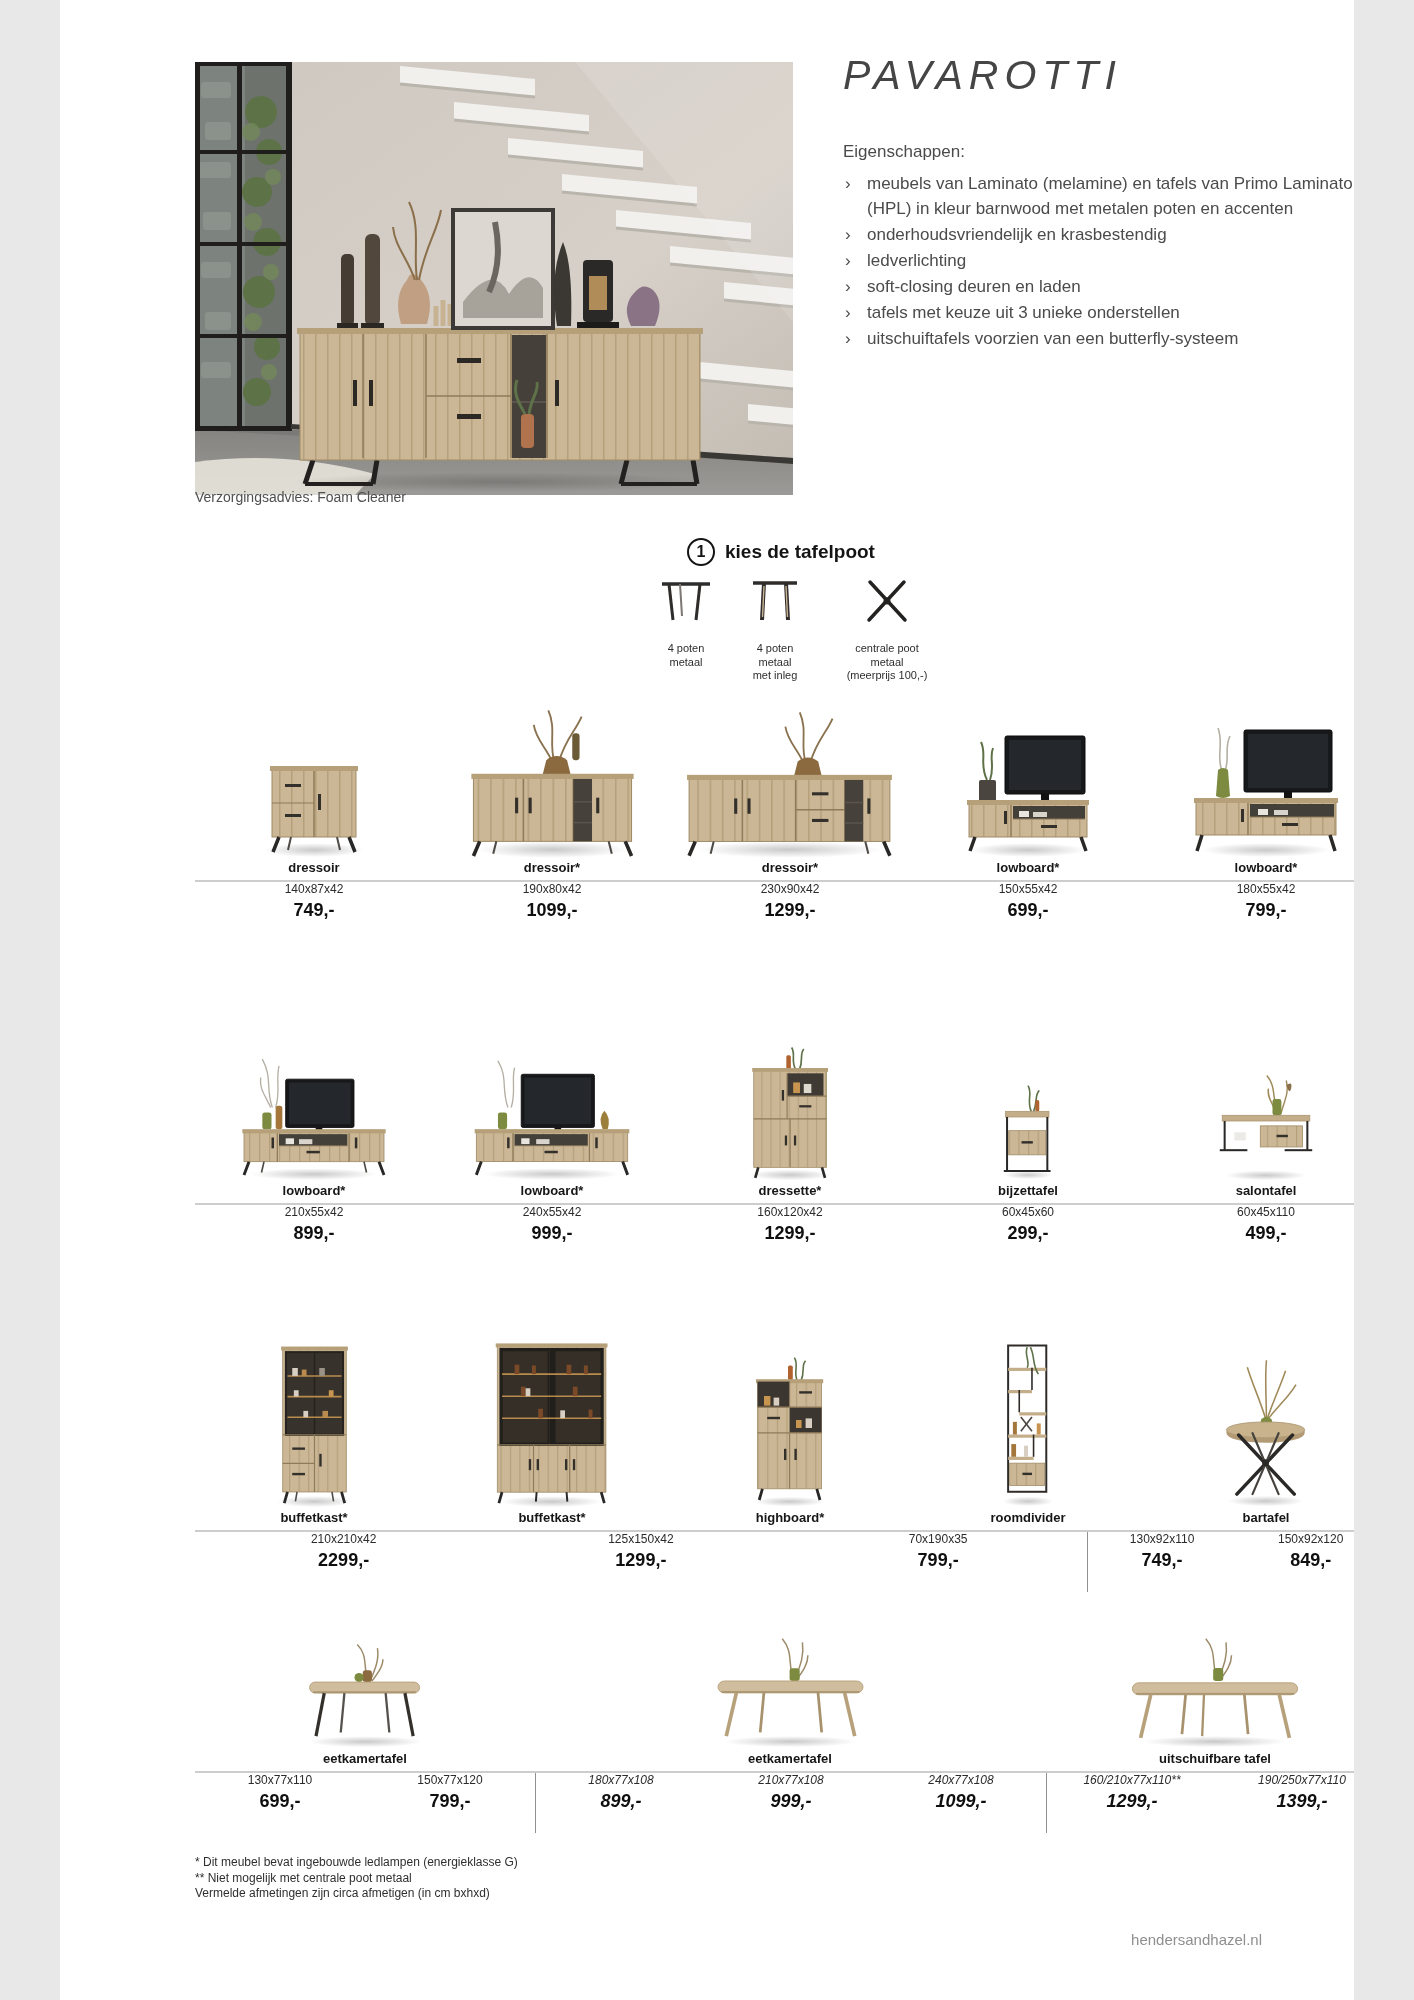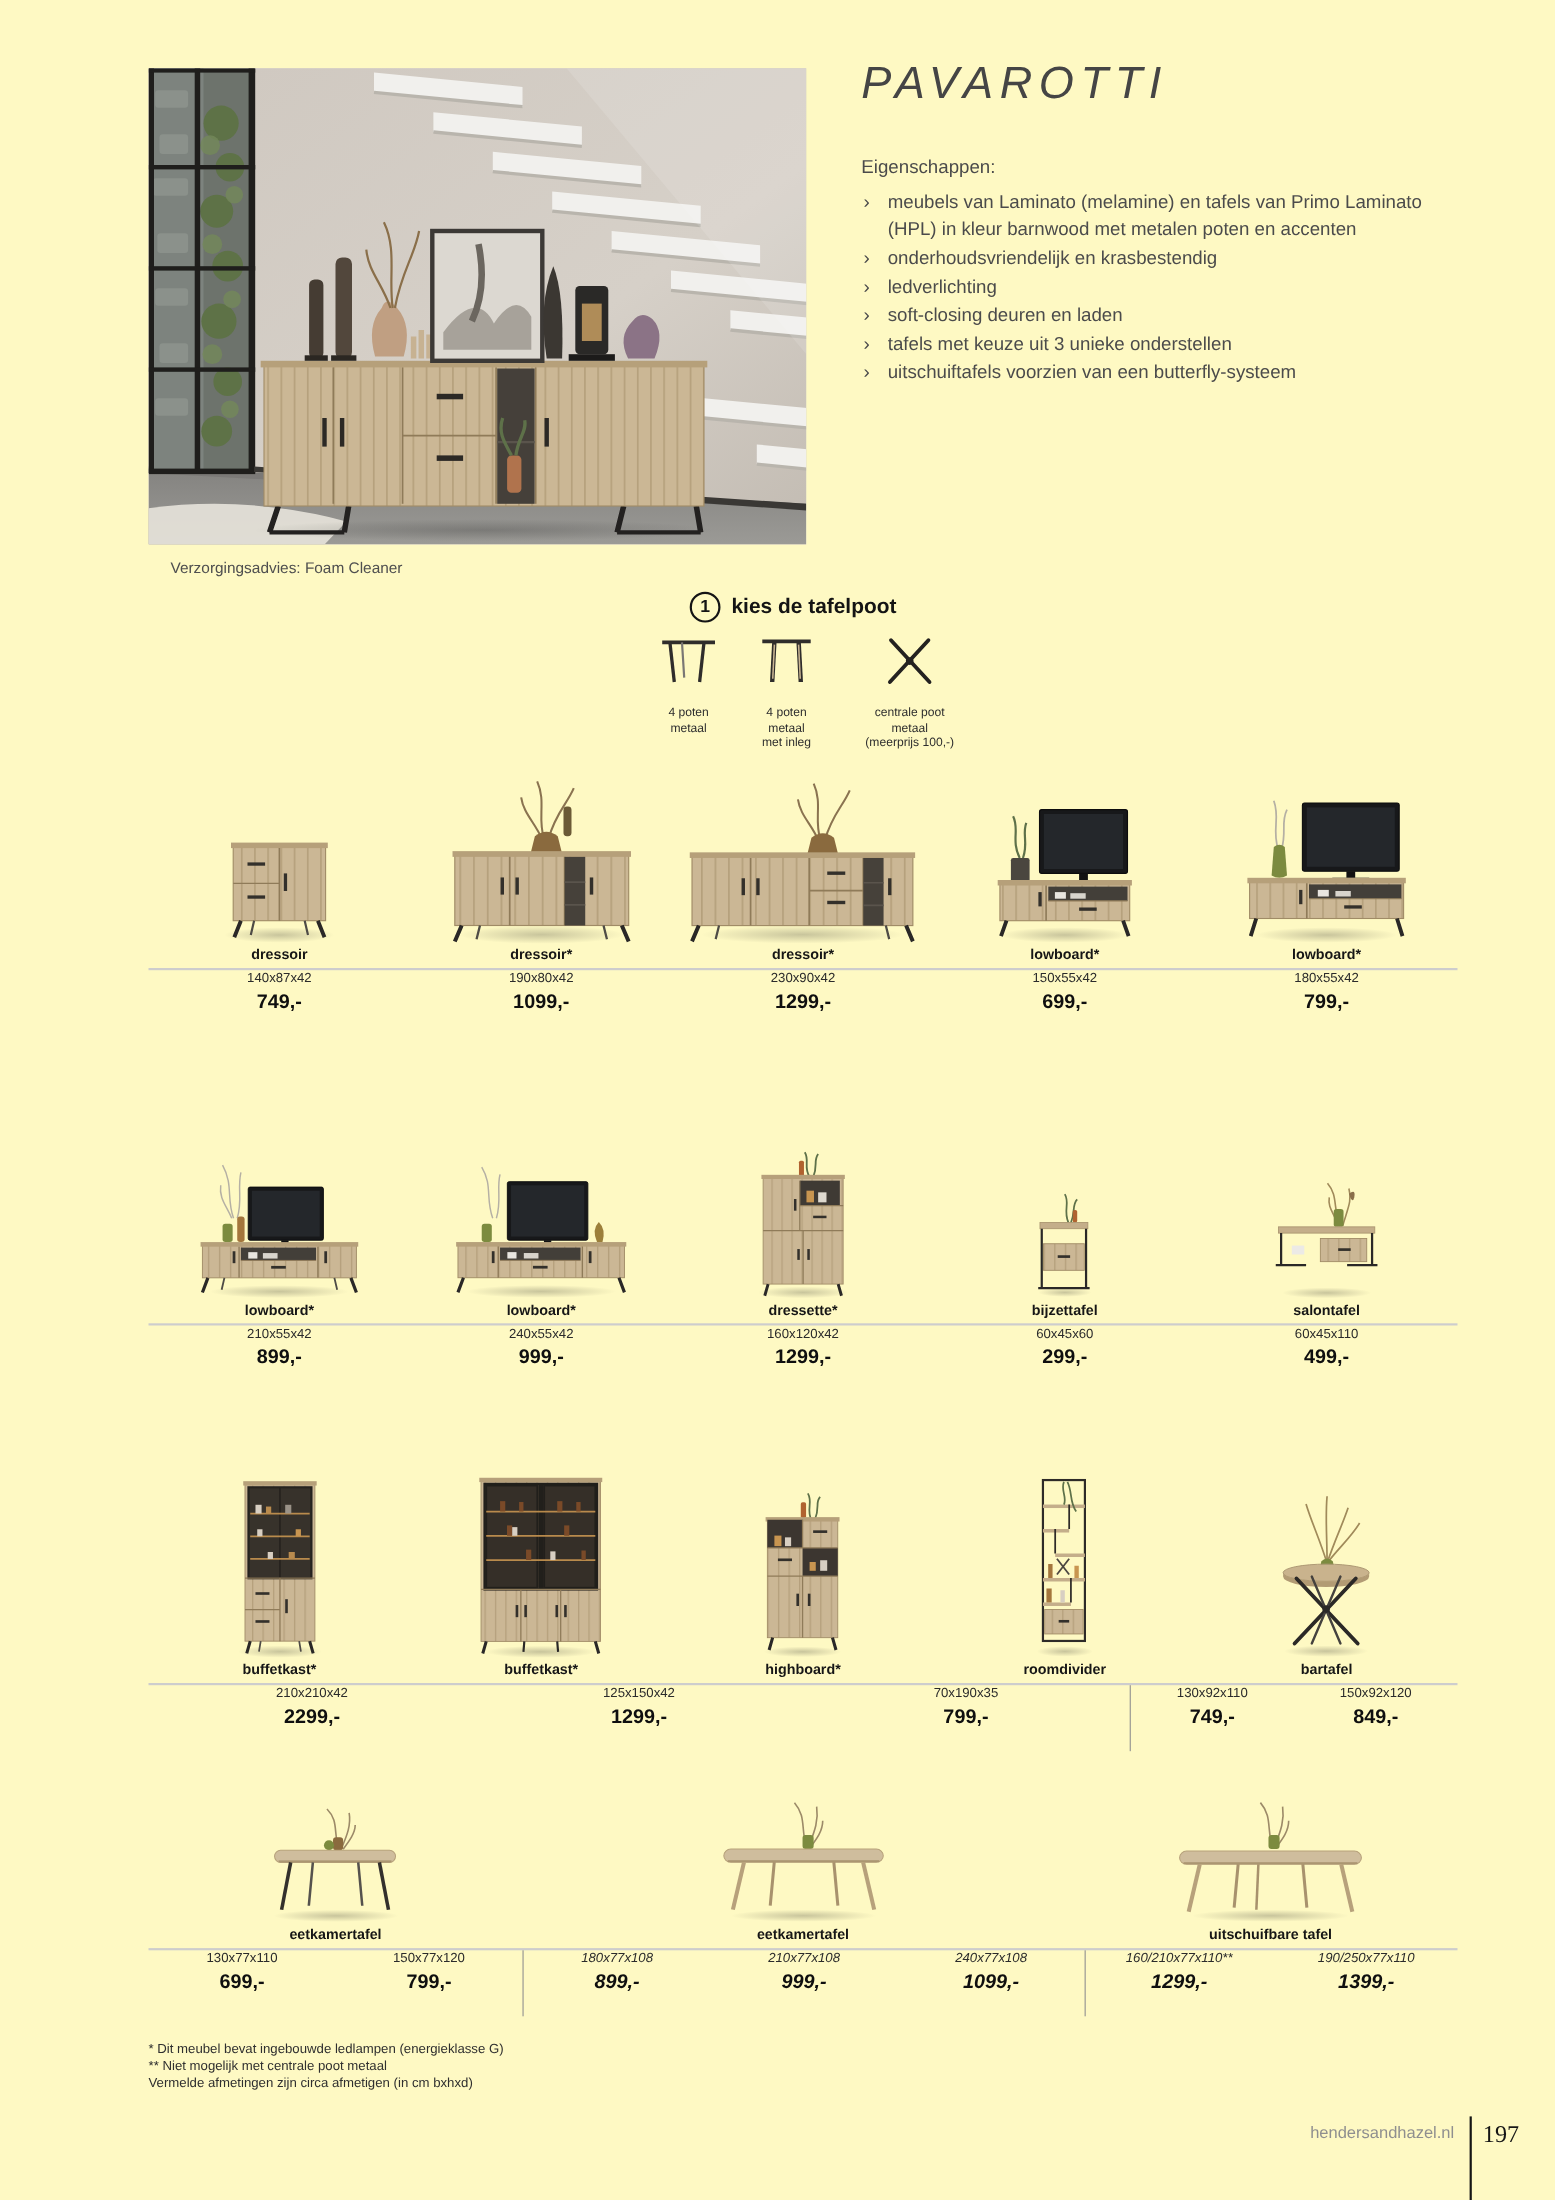--- a/index.html
+++ b/index.html
@@ -1,31 +1,31 @@
 <!DOCTYPE html>
 <html><head>
 <meta charset="utf-8">
 <style>
   * { margin:0; padding:0; box-sizing:border-box; }
   body { background:#e8e8e8; font-family:"Liberation Sans", sans-serif; }
-  .page { position:relative; width:1414px; height:2000px; background:#fef9c3; overflow:hidden; margin:0 auto; }
+  .page { position:relative; width:1294px; height:2000px; background:#ffffff; overflow:hidden; margin:0 auto; }
 
   
   .photo { position:absolute; left:135px; top:62px; width:598px; height:433px; background:#d5cfc7; overflow:hidden; }
 
   
   .title { position:absolute; left:783px; top:52px; font-size:41px; font-style:italic; font-weight:200;
            letter-spacing:6px; color:#454545; }
   .props { position:absolute; left:783px; top:142px; width:515px; color:#4b4b4b; }
   .props-heading { font-size:17px; margin-bottom:9px; }
   .props-list { list-style:none; }
   .props-list li { position:relative; padding-left:24px; font-size:17px; line-height:25px; margin-bottom:1px; }
   .props-list li::before { content:"›"; position:absolute; left:2px; top:0; }
 
-  .care { position:absolute; left:135px; top:508px; font-size:14px; color:#4f4f4f;margin-left:20px; }
+  .care { position:absolute; left:135px; top:489px; font-size:14px; color:#4f4f4f; }
 
   
   .chooser { position:absolute; left:583px; top:538px; width:320px; }
   .chooser-head { display:flex; align-items:center; gap:10px; margin-left:44px; margin-bottom:8px; }
   .step-circle { width:28px; height:28px; border:2.5px solid #141414; border-radius:50%;
                  display:flex; align-items:center; justify-content:center; font-weight:bold; font-size:16px; color:#141414; }
   .chooser-title { font-size:19px; font-weight:bold; color:#141414; }
   .chooser-options { display:flex; align-items:flex-start; }
   .opt { display:flex; flex-direction:column; align-items:center; }
   .opt1 { width:86px; } .opt2 { width:92px; } .opt3 { width:132px; }

